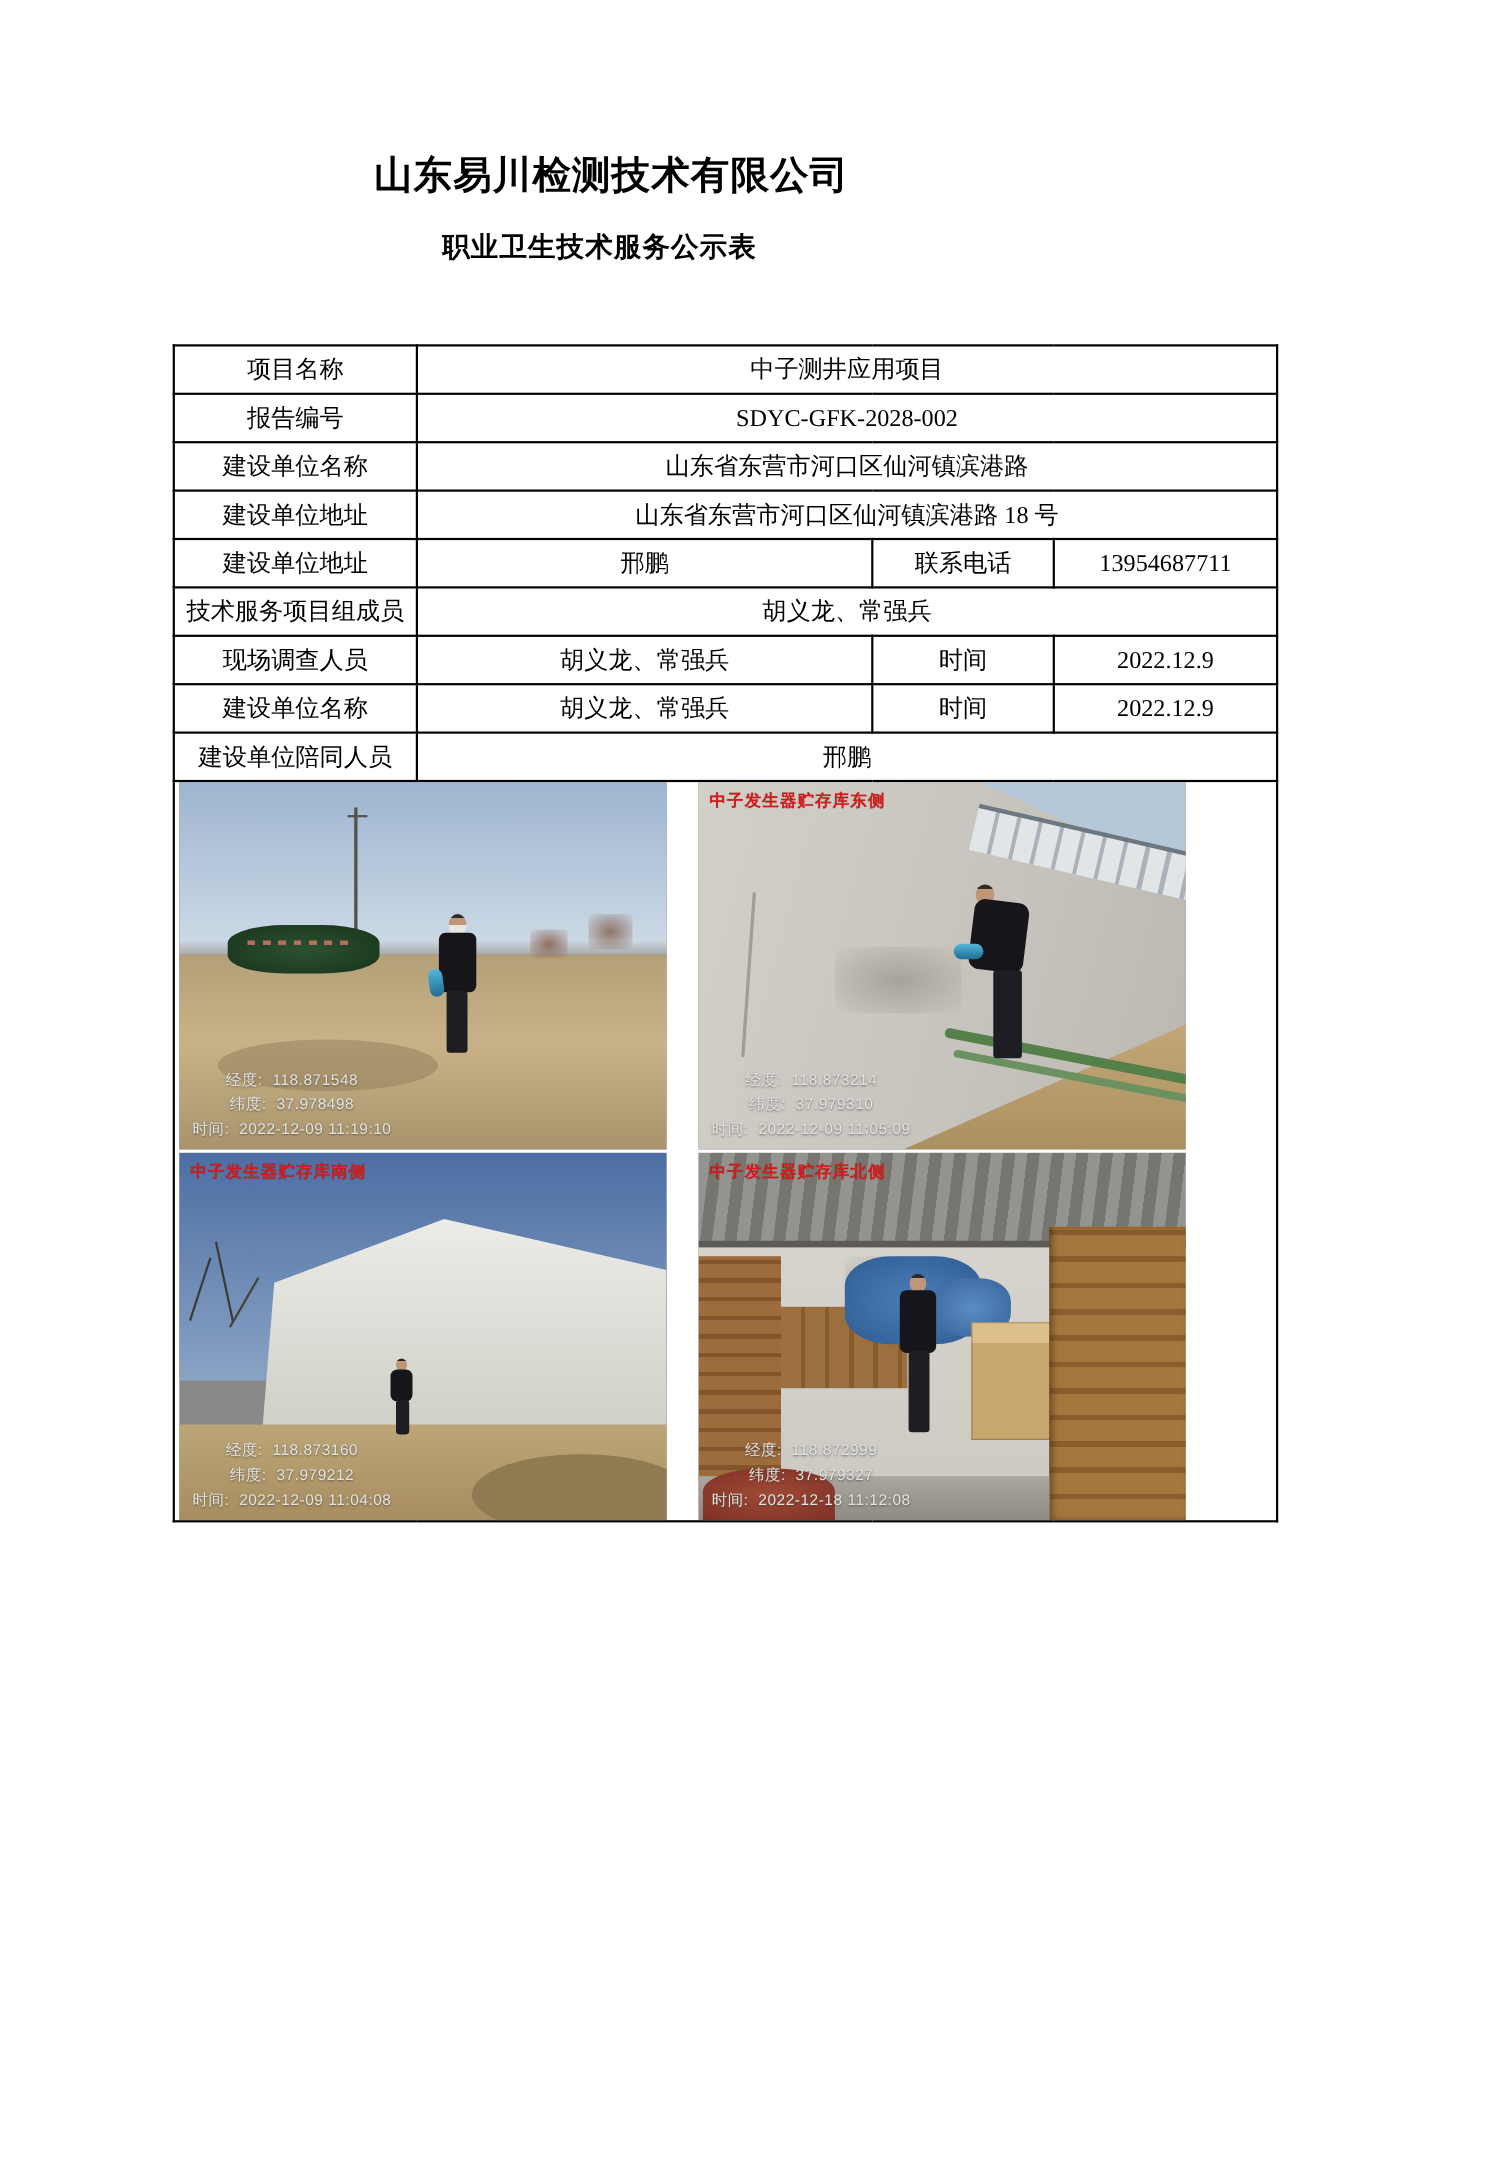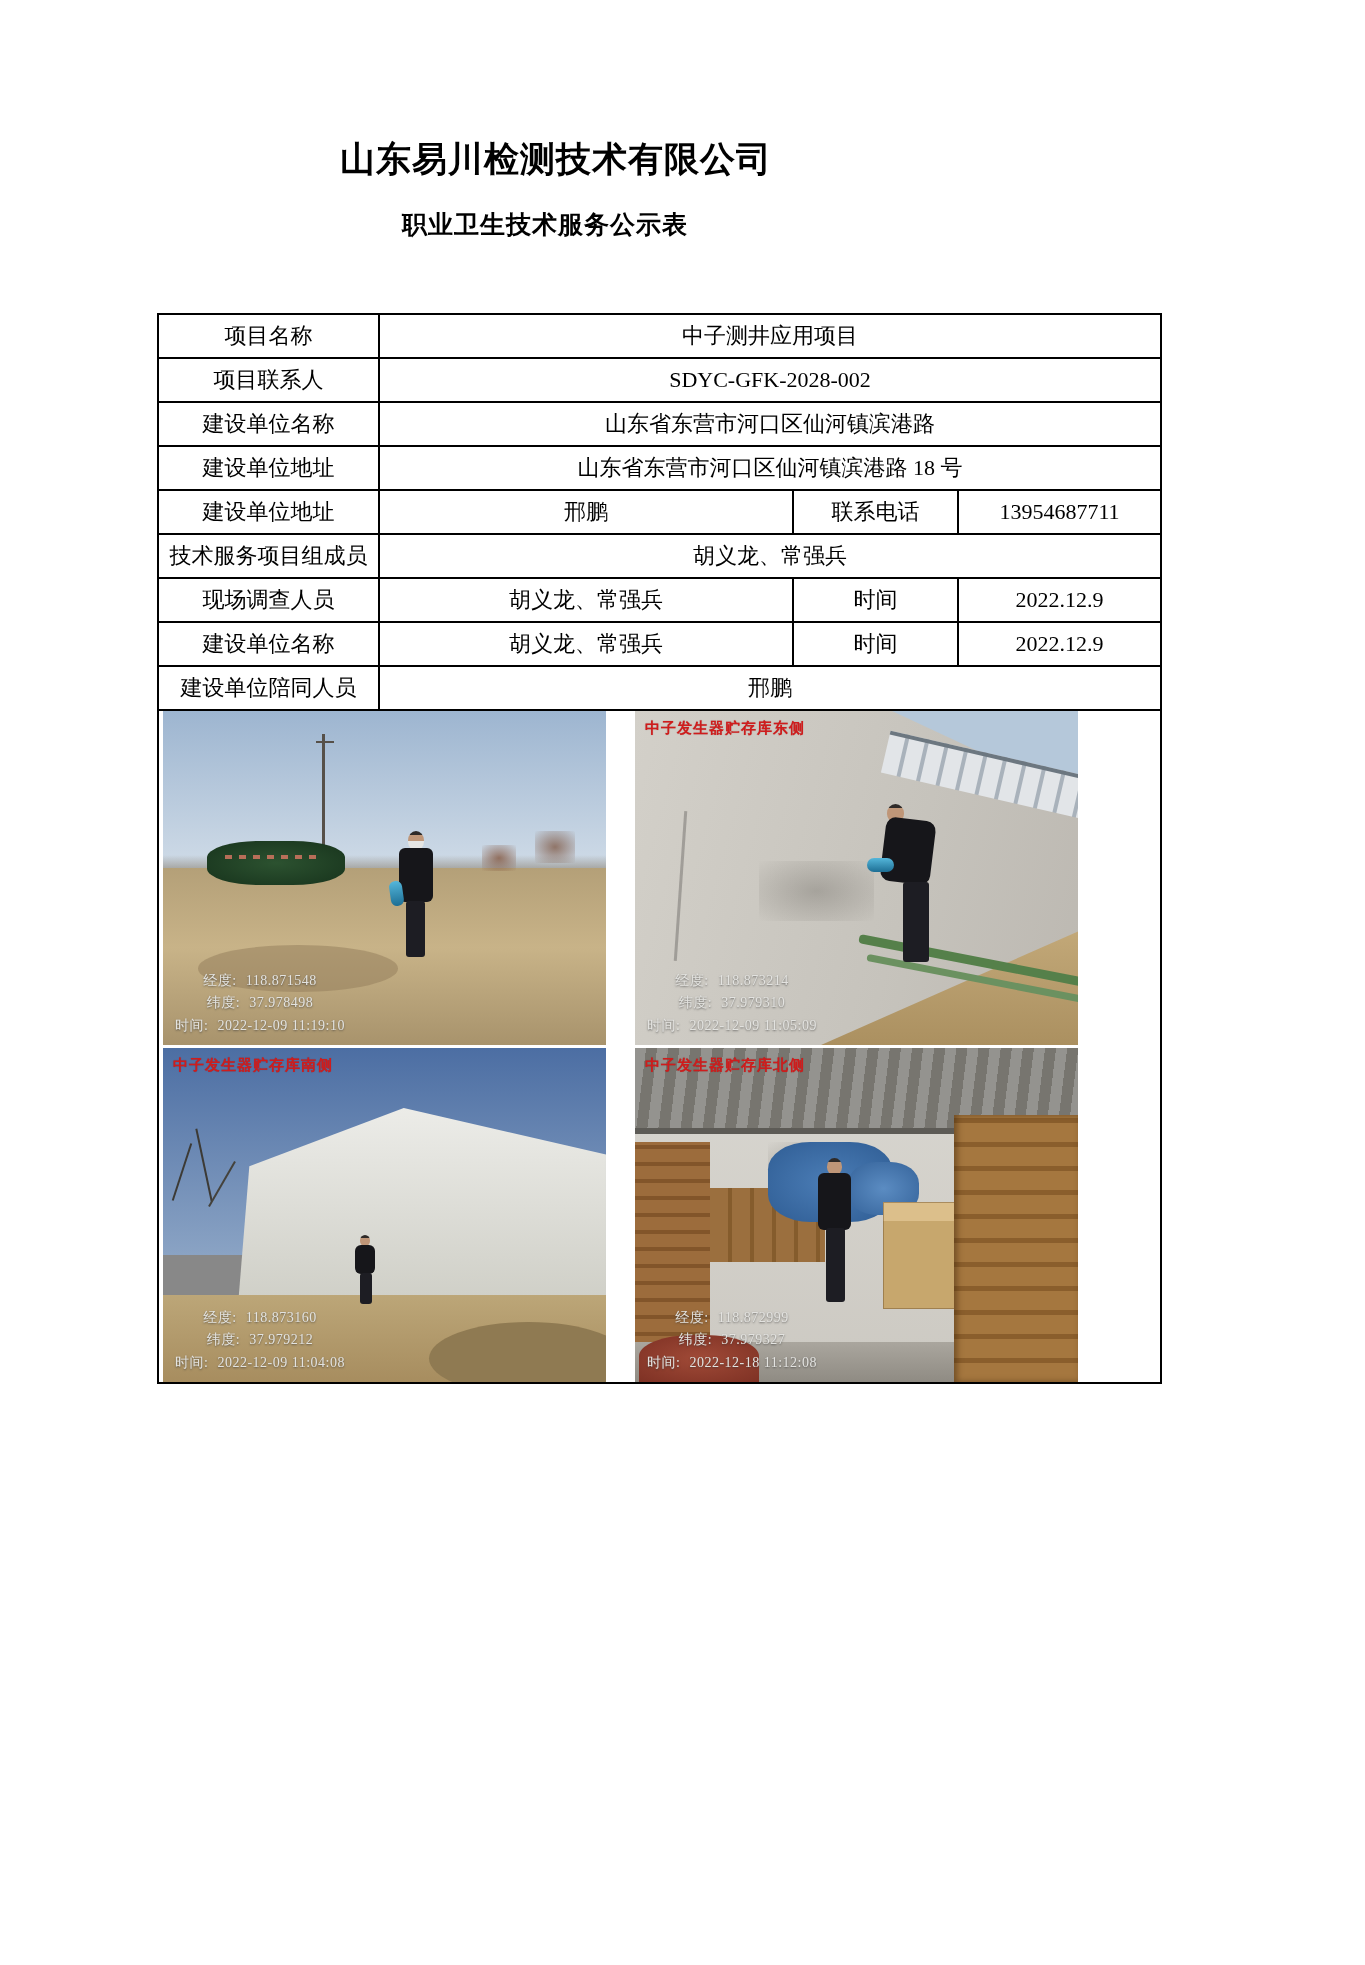--- a/index.html
+++ b/index.html
@@ -37,21 +37,21 @@
   .photo-grid {
     display:grid;
     grid-template-columns:443px 443px;
     grid-template-rows:334px 334px;
     column-gap:29px; row-gap:3px;
   }
   .photo { position:relative; overflow:hidden; background:#888; }
   .layer { position:absolute; }
   .gps {
     position:absolute; left:12px; bottom:8px; z-index:30;
-    font-family:Liberation Serif, serif;
+    font-family:Liberation Sans, sans-serif;
     font-size:14px; line-height:1.6; color:#e3e3e0;
     text-shadow:0 1px 2px rgba(50,50,50,.65);
     letter-spacing:.5px;
   }
   .gps-line span { margin-right:9px; }
   .photo-caption {
     position:absolute; top:8px; left:10px; z-index:30;
     font-family:"DejaVu Sans","Liberation Sans",sans-serif;
     font-weight:bold; font-size:15px; color:#cf1c1c; letter-spacing:1px;
     text-shadow:0 0 1px rgba(120,0,0,.4);
@@ -76,21 +76,21 @@
       <col style="width:165px">
       <col style="width:203px">
     </colgroup>
 
   <tbody>
       <tr>
     <td>项目名称</td>
     <td colspan="3">中子测井应用项目</td>
   </tr>
   <tr>
-    <td>项目联系人</td>
+    <td>报告编号</td>
     <td colspan="3">SDYC-GFK-2028-002</td>
   </tr>
   <tr>
     <td>建设单位名称</td>
     <td colspan="3">山东省东营市河口区仙河镇滨港路</td>
   </tr>
   <tr>
     <td>建设单位地址</td>
     <td colspan="3">山东省东营市河口区仙河镇滨港路 18 号</td>
   </tr>

